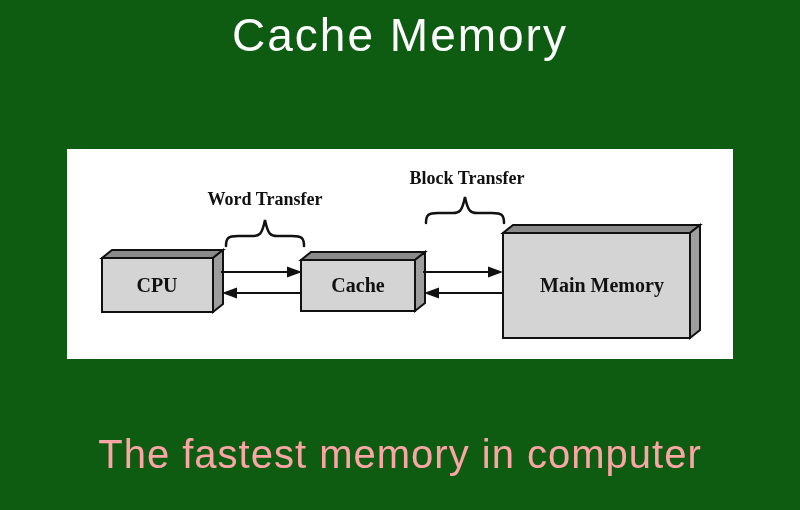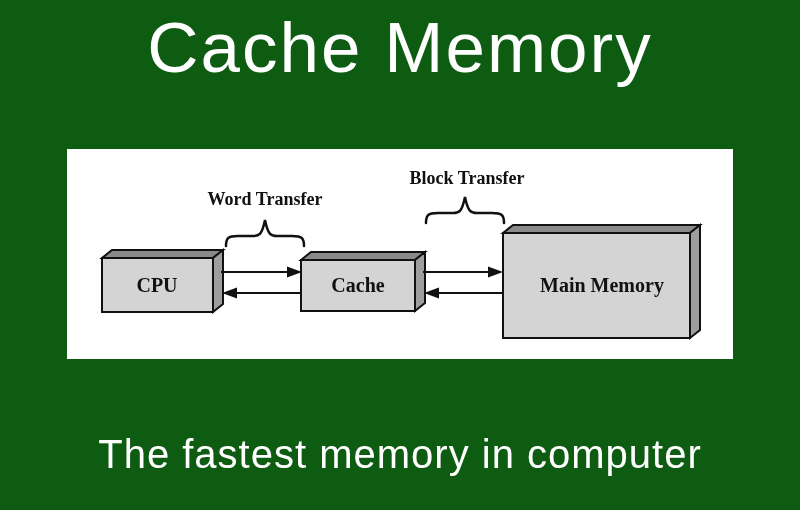--- a/index.html
+++ b/index.html
@@ -18,21 +18,21 @@
     position: absolute;
     inset: 0;
   }
   .title {
     position: absolute;
     top: 12px;
     left: 0;
     width: 800px;
     text-align: center;
     color: #ffffff;
-    font-size: 71px;
+    font-size: 46px;
     font-weight: 400;
     letter-spacing: 2px;
     line-height: 1.0;
     font-family: "Liberation Sans", sans-serif;
   }
   .panel {
     position: absolute;
     left: 67px;
     top: 149px;
     width: 666px;
@@ -43,21 +43,21 @@
     display: block;
     width: 666px;
     height: 210px;
   }
   .caption {
     position: absolute;
     top: 434px;
     left: 0;
     width: 800px;
     text-align: center;
-    color: #ffffff;
+    color: #fca5a5;
     font-size: 40px;
     font-weight: 400;
     letter-spacing: 1px;
     line-height: 1.0;
     font-family: "Liberation Sans", sans-serif;
   }
   .diagram-label {
     font-family: "Liberation Serif", serif;
     font-weight: bold;
     fill: #111111;

